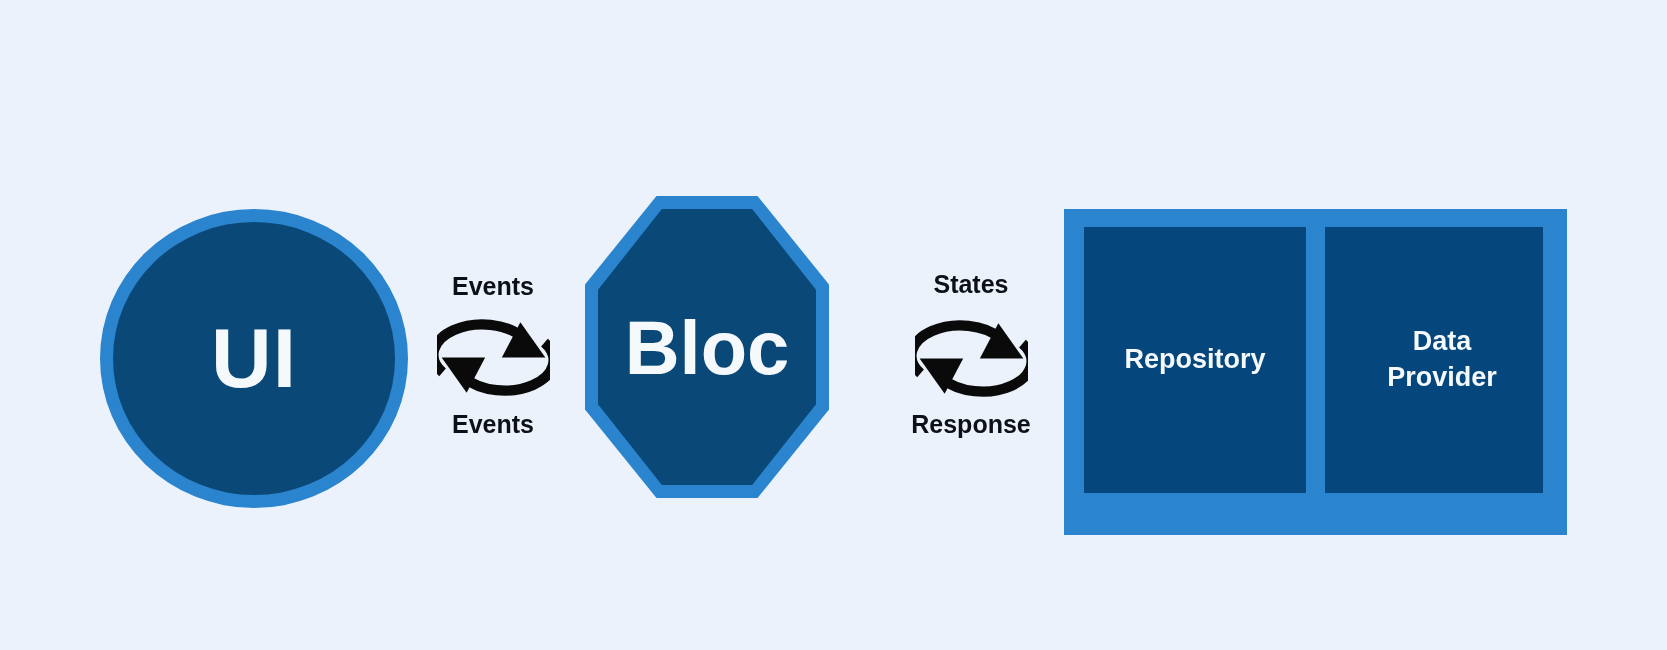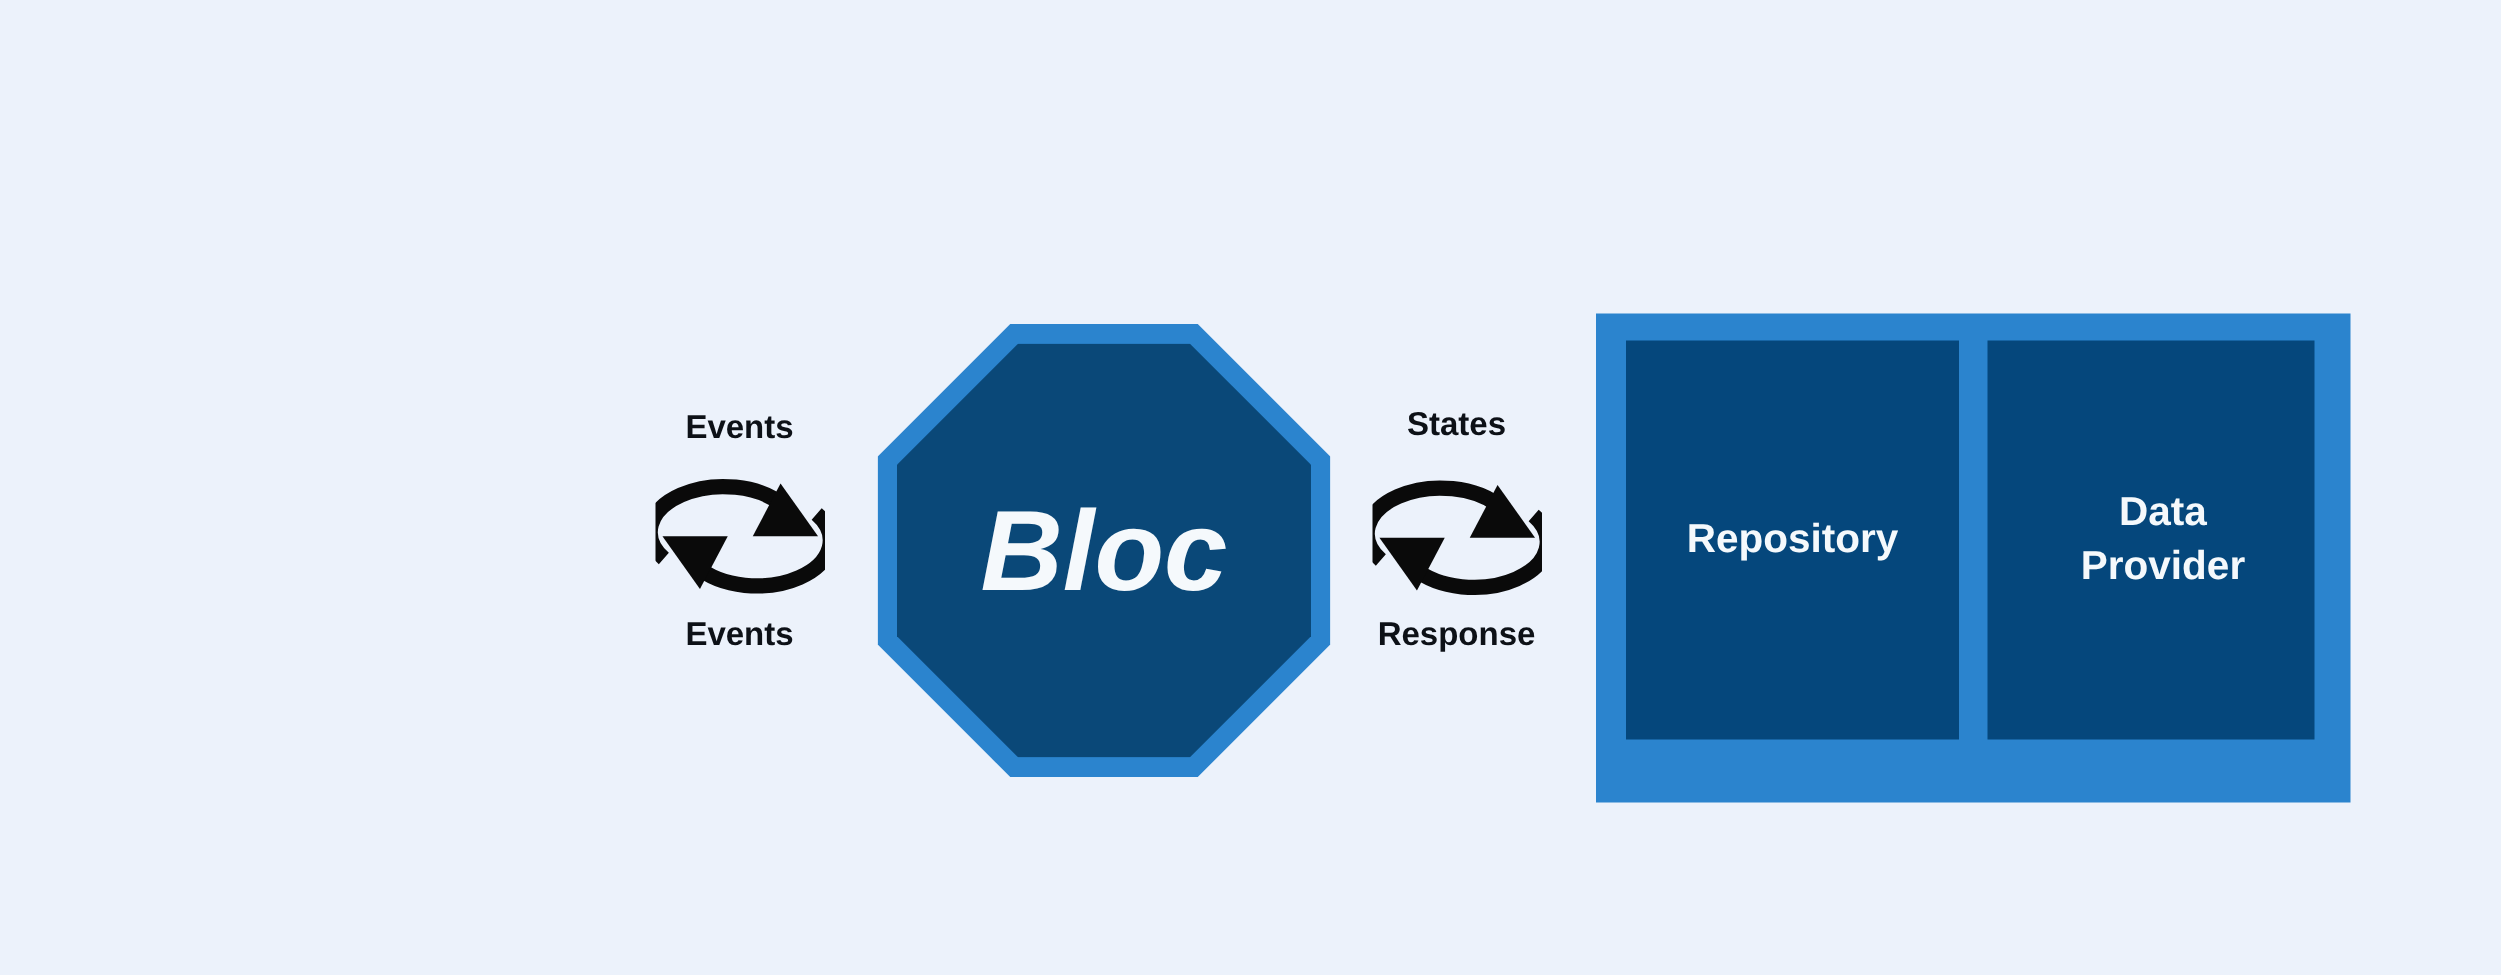--- a/index.html
+++ b/index.html
@@ -26,39 +26,38 @@
     border:13px solid var(--shape-border-blue);
     border-radius:50%;
     display:flex;align-items:center;justify-content:center;
   }
   .ui-circle .node-label{
     color:var(--text-light);font-size:84px;font-weight:700;letter-spacing:1px;
   }
 
   
   .octagon-outer{
-    position:absolute;left:585px;top:216px;width:302px;height:302px;
+    position:absolute;left:585px;top:196px;width:244px;height:302px;
     background:var(--shape-border-blue);
     clip-path:polygon(29.3% 0,70.7% 0,100% 29.3%,100% 70.7%,70.7% 100%,29.3% 100%,0 70.7%,0 29.3%);
-    font-style:italic;
   }
   .octagon-inner{
     position:absolute;left:13px;top:13px;right:13px;bottom:13px;
     background:var(--shape-fill-dark-blue);
     clip-path:polygon(29.3% 0,70.7% 0,100% 29.3%,100% 70.7%,70.7% 100%,29.3% 100%,0 70.7%,0 29.3%);
     display:flex;align-items:center;justify-content:center;
   }
   .octagon-inner .node-label{
     color:var(--text-light);font-size:76px;font-weight:700;
   }
 
   
   .flow-label{
     position:absolute;text-align:center;
-    color:var(--text-dark);font-size:22px;font-weight:700;
+    color:var(--text-dark);font-size:25px;font-weight:700;
   }
   .lbl-events  {left:413px;top:272px;width:160px;}
   .lbl-states  {left:413px;top:410px;width:160px;}
   .lbl-request {left:891px;top:270px;width:160px;}
   .lbl-response{left:886px;top:410px;width:170px;}
   .cycle-icon{position:absolute;width:113px;height:83px;}
   .cycle-1{left:437px;top:316px;}
   .cycle-2{left:915px;top:317px;}
 
   
@@ -80,20 +79,23 @@
   .data-box .box-label{
     color:var(--text-light);font-size:27px;font-weight:700;line-height:1.32;
   }
   .box-provider .box-label{max-width:130px;}
 </style>
 </head>
 <body>
 
 <div class="stage">
 
+  <div class="ui-circle">
+    <span class="node-label">UI</span>
+  </div>
 
   <div class="flow-label lbl-events">Events</div>
   <svg class="cycle-icon cycle-1" viewBox="0 0 122 88" aria-hidden="true">
     <g fill="none" stroke="var(--arrow-black)" stroke-width="11">
       <path d="M 6 60 A 50 31 0 0 1 92 22"></path>
       <path d="M 116 28 A 50 31 0 0 1 30 66"></path>
     </g>
     <g fill="var(--arrow-black)">
       <polygon points="70,44 90,6 117,44"></polygon>
       <polygon points="52,44 32,82 5,44"></polygon>

